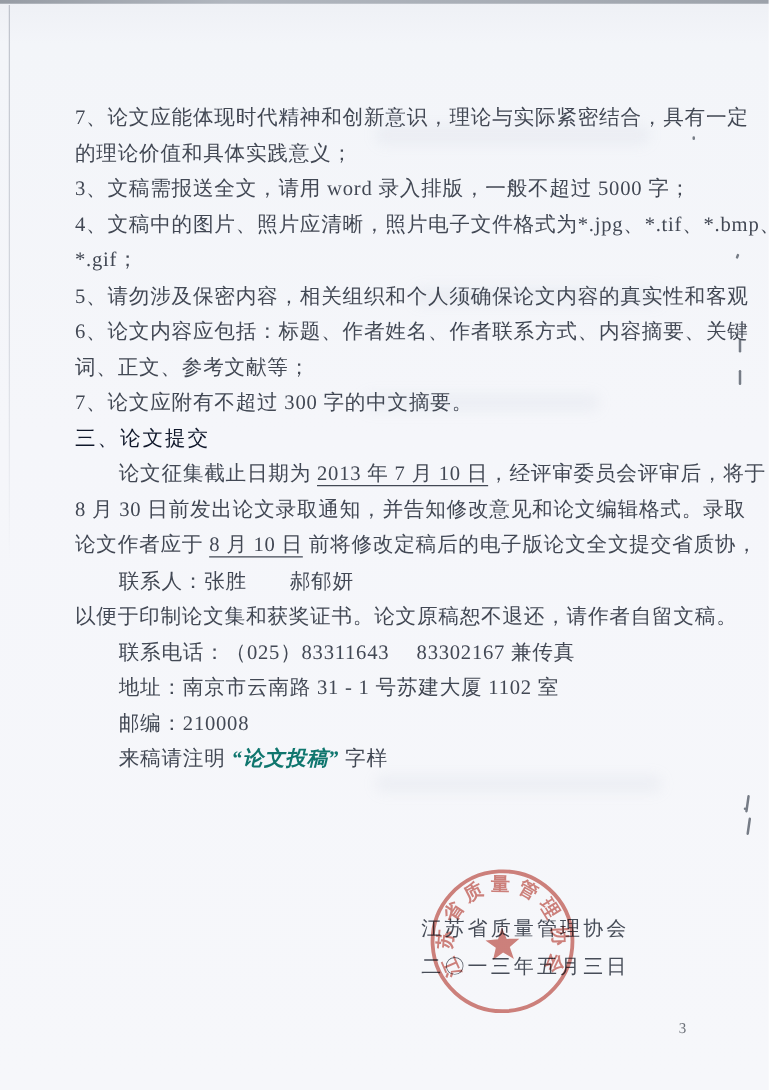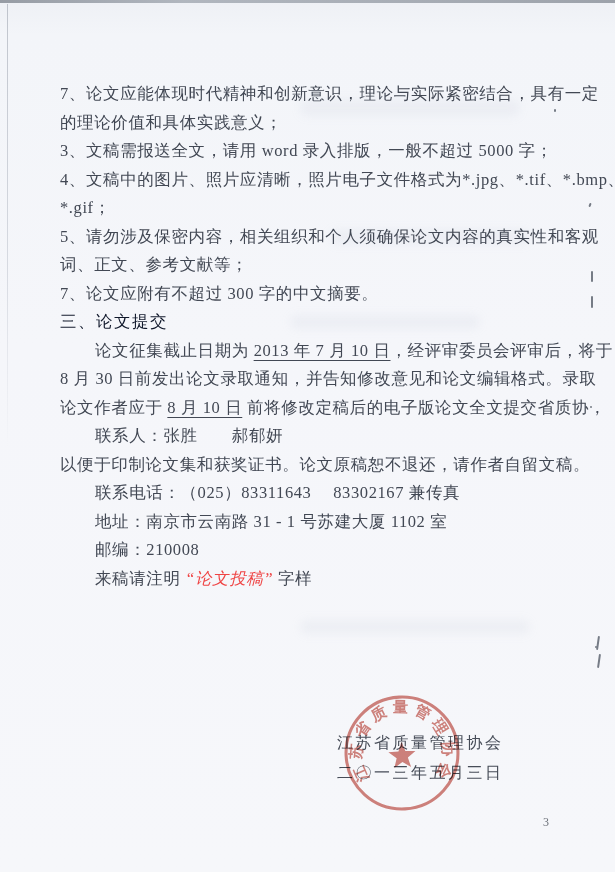--- a/index.html
+++ b/index.html
@@ -16,21 +16,21 @@
   .left-edge{position:absolute;left:7px;top:4px;width:1px;height:444px;
     background:linear-gradient(180deg,rgba(150,156,168,.55),rgba(170,176,188,.4) 60%,rgba(190,196,206,0));}
   .mark{position:absolute;background:#767c86;border-radius:1px;}
   .bleed{position:absolute;background:rgba(168,178,194,.10);filter:blur(5px);border-radius:8px;}
   
   .doc{position:absolute;left:60px;top:80px;width:500px;}
   .line{height:28.5px;line-height:28.5px;font-size:16.5px;letter-spacing:.6px;white-space:nowrap;}
   .indent{padding-left:35px;}
   .heading{font-weight:normal;color:#0f172a;letter-spacing:1.5px;}
   .u{text-decoration:underline;text-underline-offset:4px;}
-  .em-kai{font-weight:normal;font-style:italic;color:#ef4444;}
+  .em-kai{font-weight:bold;font-style:italic;color:#0f766e;}
   
   .sig{position:absolute;left:337px;font-size:16px;letter-spacing:2.5px;color:#474d58;white-space:nowrap;}
   .sig-org{top:733px;}
   .sig-date{top:763px;}
   .pageno{position:absolute;left:543px;top:815px;font-size:12px;color:#6b7078;}
   
   .stamp{position:absolute;left:343px;top:692px;width:118px;height:122px;
     opacity:.72;mix-blend-mode:multiply;transform:rotate(-3deg);}
 </style>
 </head>
@@ -54,20 +54,21 @@
   <div class="bleed" style="left:290px;top:315px;width:190px;height:14px;"></div>
   <div class="bleed" style="left:300px;top:620px;width:230px;height:14px;"></div>
 
   <div class="doc">
     <div class="line">7、论文应能体现时代精神和创新意识，理论与实际紧密结合，具有一定</div>
     <div class="line">的理论价值和具体实践意义；</div>
     <div class="line">3、文稿需报送全文，请用 word 录入排版，一般不超过 5000 字；</div>
     <div class="line">4、文稿中的图片、照片应清晰，照片电子文件格式为*.jpg、*.tif、*.bmp、</div>
     <div class="line">*.gif；</div>
     <div class="line">5、请勿涉及保密内容，相关组织和个人须确保论文内容的真实性和客观</div>
+    <div class="line">6、论文内容应包括：标题、作者姓名、作者联系方式、内容摘要、关键</div>
     <div class="line">词、正文、参考文献等；</div>
     <div class="line">7、论文应附有不超过 300 字的中文摘要。</div>
     <div class="line heading">三、论文提交</div>
     <div class="line indent"><span>论文征集截止日期为 </span><span class="u">2013 年 7 月 10 日</span><span>，经评审委员会评审后，将于</span></div>
     <div class="line">8 月 30 日前发出论文录取通知，并告知修改意见和论文编辑格式。录取</div>
     <div class="line"><span>论文作者应于 </span><span class="u">8 月 10 日</span><span> 前将修改定稿后的电子版论文全文提交省质协，</span></div>
     <div class="line indent">联系人：张胜　　郝郁妍</div>
     <div class="line">以便于印制论文集和获奖证书。论文原稿恕不退还，请作者自留文稿。</div>
     <div class="line indent">联系电话：（025）83311643　 83302167 兼传真</div>
     <div class="line indent">地址：南京市云南路 31 - 1 号苏建大厦 1102 室</div>

